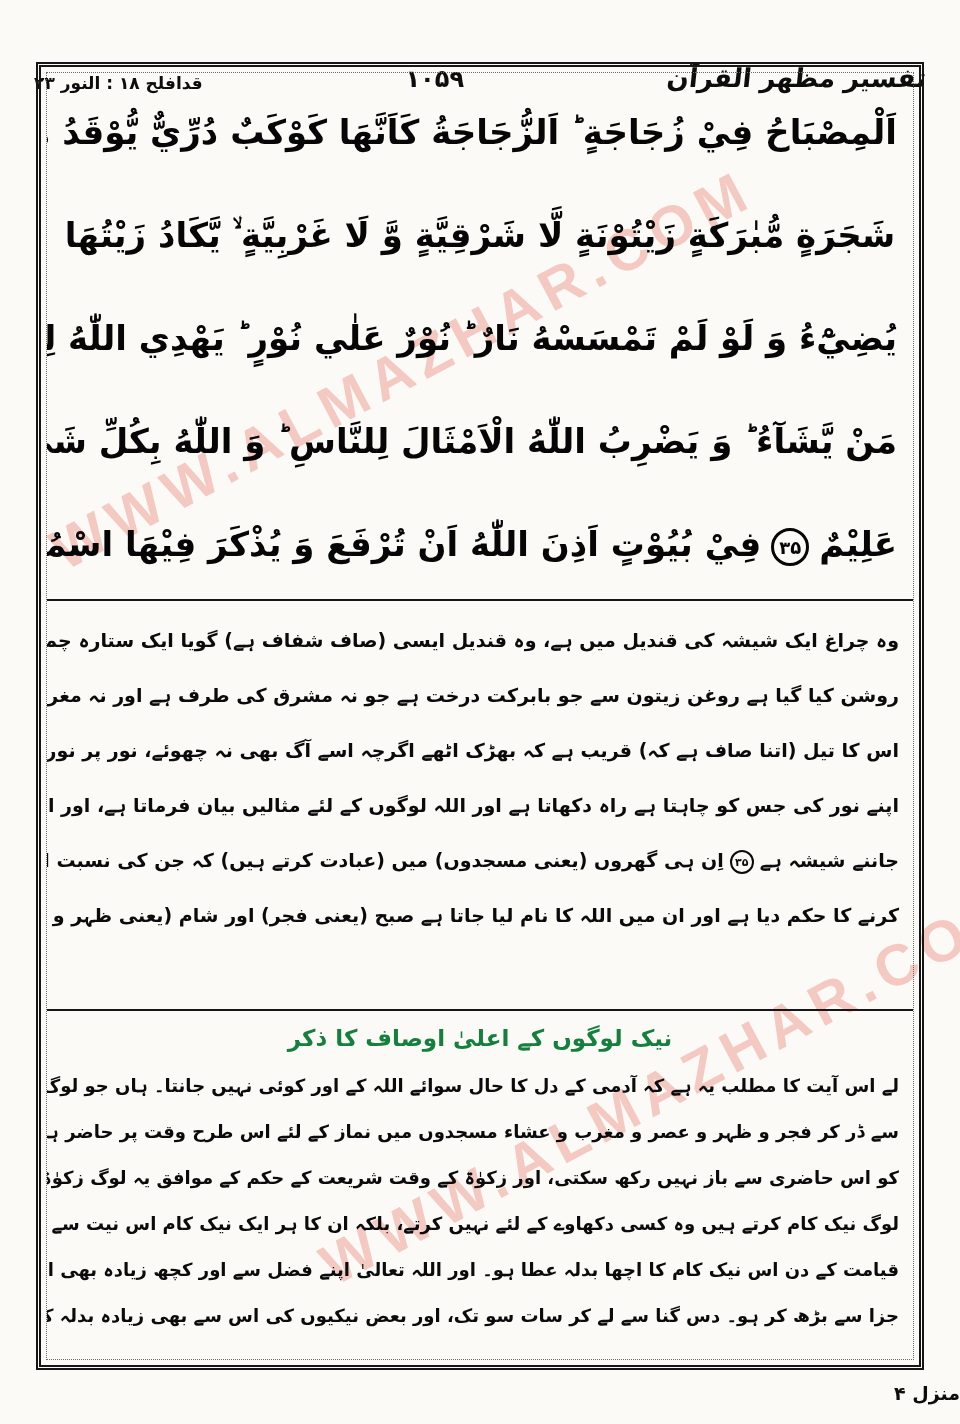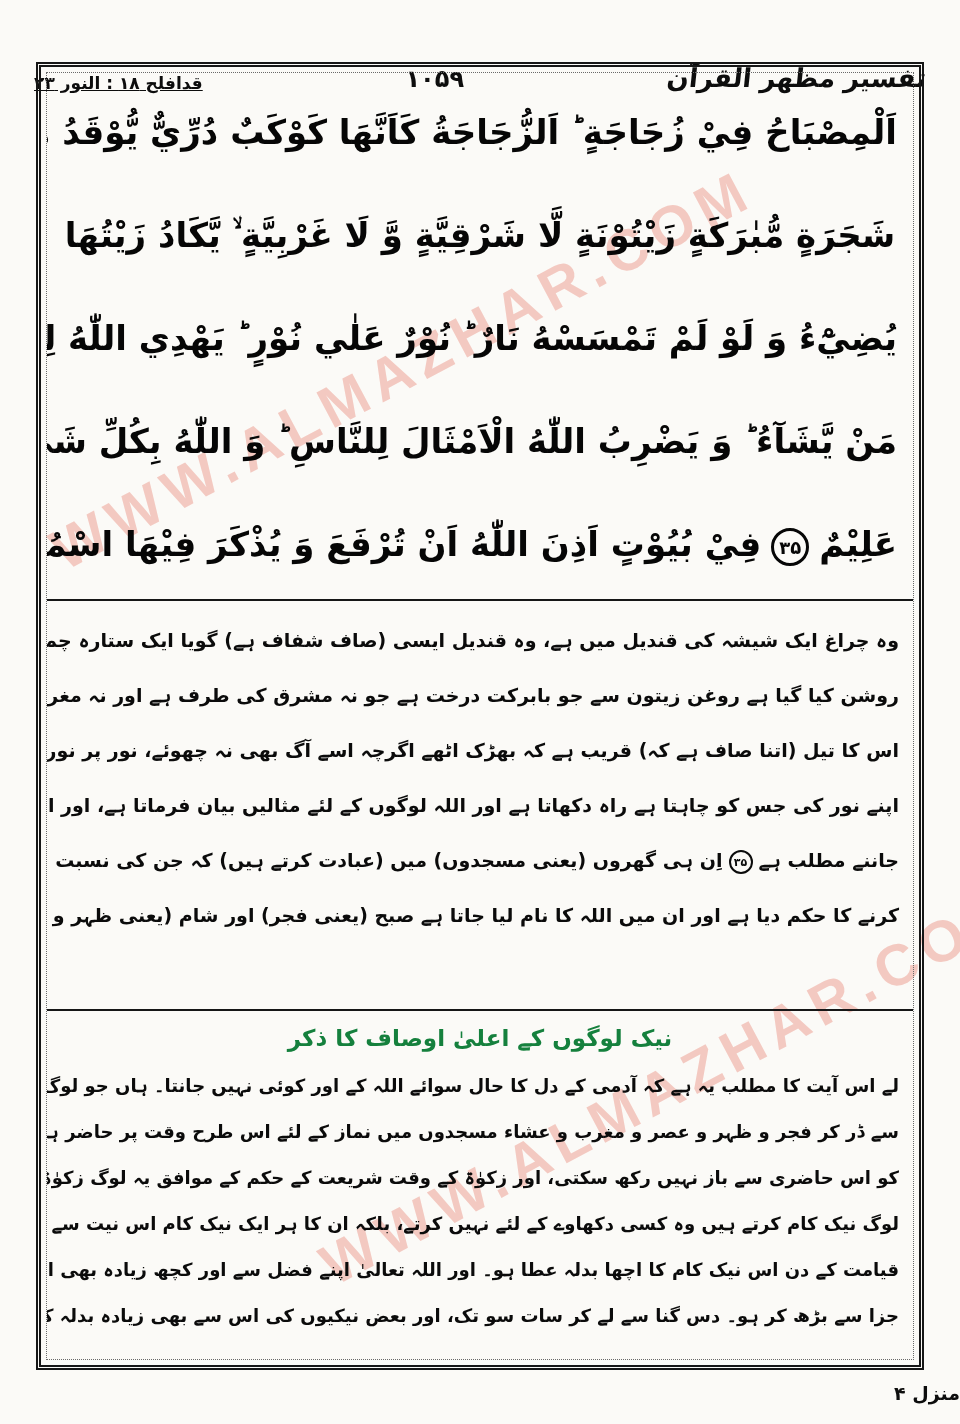--- a/index.html
+++ b/index.html
@@ -13,21 +13,21 @@
   }
 
   
   .page-header {
     position:absolute; top:22px; left:34px; right:34px;
     display:flex; justify-content:space-between; align-items:flex-end;
     direction:rtl;
   }
   .book-title   { font-size:26px; font-weight:bold; transform:skewX(-6deg); }
   .page-number  { font-size:24px; font-weight:bold; letter-spacing:2px;margin-top:43px; }
-  .surah-ref    { font-size:17px; font-weight:bold;text-decoration:underline; }
+  .surah-ref    { font-size:17px; font-weight:bold; }
 
   
   .watermark {
     position:absolute; z-index:0;
     font-family:"Liberation Sans", sans-serif;
     font-size:58px; font-weight:bold; letter-spacing:8px;
     color:#ec9a8d; opacity:.5;
     transform:rotate(-28deg); transform-origin:left center;
     white-space:nowrap; pointer-events:none;
   }
@@ -125,21 +125,21 @@
         <span>عَلِيْمٌ</span><span class="ayah-badge">۳۵</span><span>فِيْ بُيُوْتٍ اَذِنَ اللّٰهُ اَنْ تُرْفَعَ وَ يُذْكَرَ فِيْهَا اسْمُهٗ</span>
       </div>
     </div>
 
     <div class="translation-section">
       <div class="urdu-line">وہ چراغ ایک شیشہ کی قندیل میں ہے، وہ قندیل ایسی (صاف شفاف ہے) گویا ایک ستارہ چمکتا ہے، وہ چراغ</div>
       <div class="urdu-line">روشن کیا گیا ہے روغن زیتون سے جو بابرکت درخت ہے جو نہ مشرق کی طرف ہے اور نہ مغرب کی طرف ہے،</div>
       <div class="urdu-line">اس کا تیل (اتنا صاف ہے کہ) قریب ہے کہ بھڑک اٹھے اگرچہ اسے آگ بھی نہ چھوئے، نور پر نور ہے اللہ</div>
       <div class="urdu-line">اپنے نور کی جس کو چاہتا ہے راہ دکھاتا ہے اور اللہ لوگوں کے لئے مثالیں بیان فرماتا ہے، اور اللہ ہر چیز کو خوب</div>
       <div class="urdu-line">
-        <span>جاننے مطلب ہے</span><span class="small-badge">۳۵</span><span>اِن ہی گھروں (یعنی مسجدوں) میں (عبادت کرتے ہیں) کہ جن کی نسبت اللہ نے تعظیم</span>
+        <span>جاننے شیشہ ہے</span><span class="small-badge">۳۵</span><span>اِن ہی گھروں (یعنی مسجدوں) میں (عبادت کرتے ہیں) کہ جن کی نسبت اللہ نے تعظیم</span>
       </div>
       <div class="urdu-line">کرنے کا حکم دیا ہے اور ان میں اللہ کا نام لیا جاتا ہے صبح (یعنی فجر) اور شام (یعنی ظہر و عصر و مغرب و عشاء) اللہ</div>
     </div>
 
     <div class="commentary-section">
       <div class="commentary-heading">نیک لوگوں کے اعلیٰ اوصاف کا ذکر</div>
       <div class="commentary-line">لے اس آیت کا مطلب یہ ہے کہ آدمی کے دل کا حال سوائے اللہ کے اور کوئی نہیں جانتا۔ ہاں جو لوگ قیامت کے دن آفتوں</div>
       <div class="commentary-line">سے ڈر کر فجر و ظہر و عصر و مغرب و عشاء مسجدوں میں نماز کے لئے اس طرح وقت پر حاضر ہوتے ہیں کہ دنیا کی کوئی سوداگری ان</div>
       <div class="commentary-line">کو اس حاضری سے باز نہیں رکھ سکتی، اور زکوٰۃ کے وقت شریعت کے حکم کے موافق یہ لوگ زکوٰۃ بھی ادا کرتے ہیں۔ پھر فرمایا یہ</div>
       <div class="commentary-line">لوگ نیک کام کرتے ہیں وہ کسی دکھاوے کے لئے نہیں کرتے، بلکہ ان کا ہر ایک نیک کام اس نیت سے ہوتا ہے کہ بارگاہ الٰہی</div>

